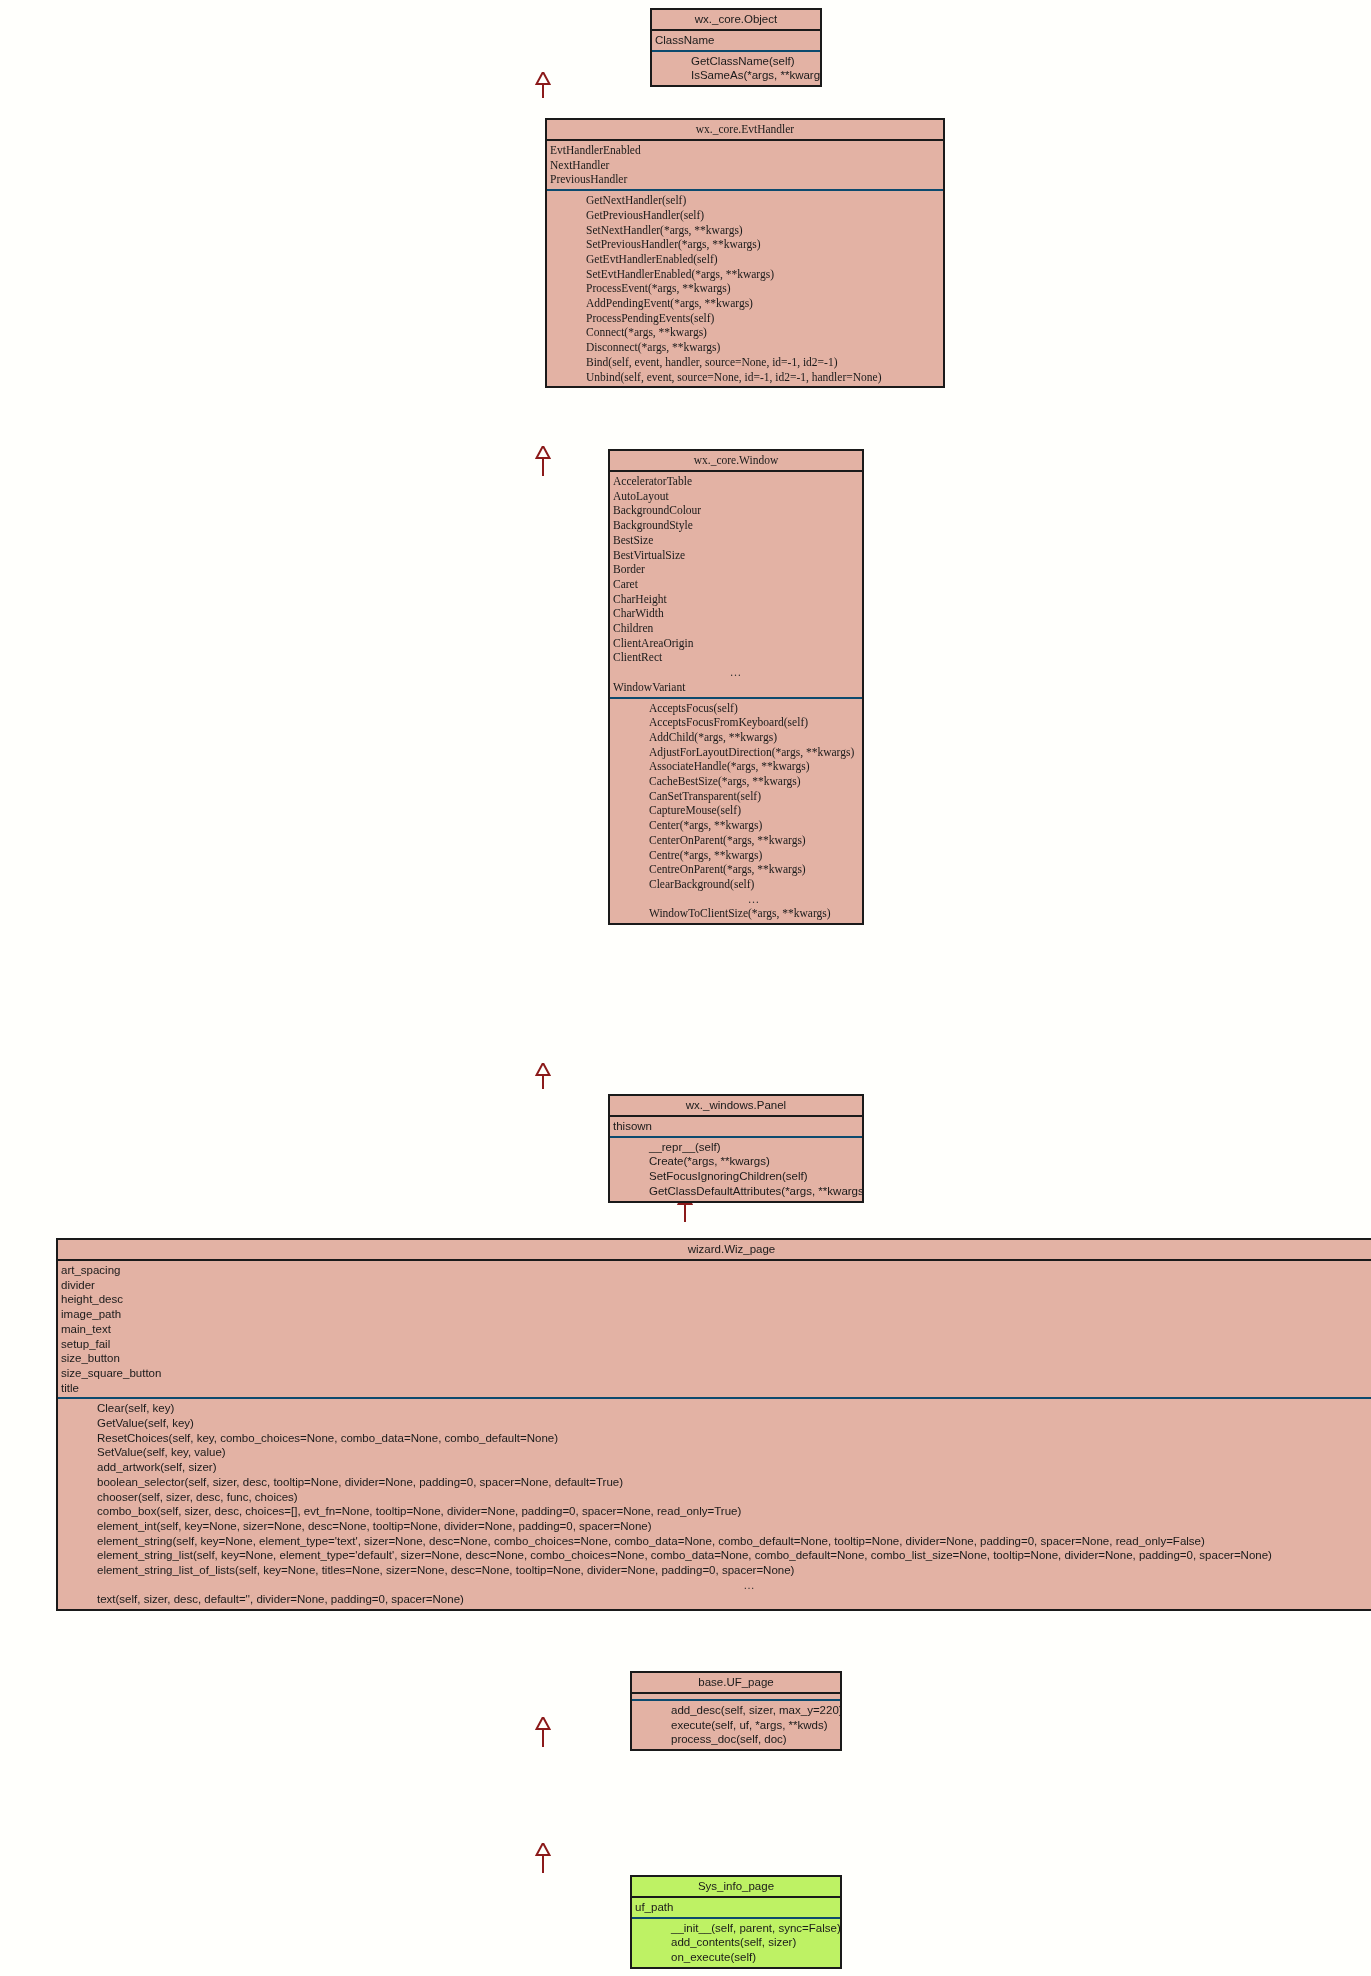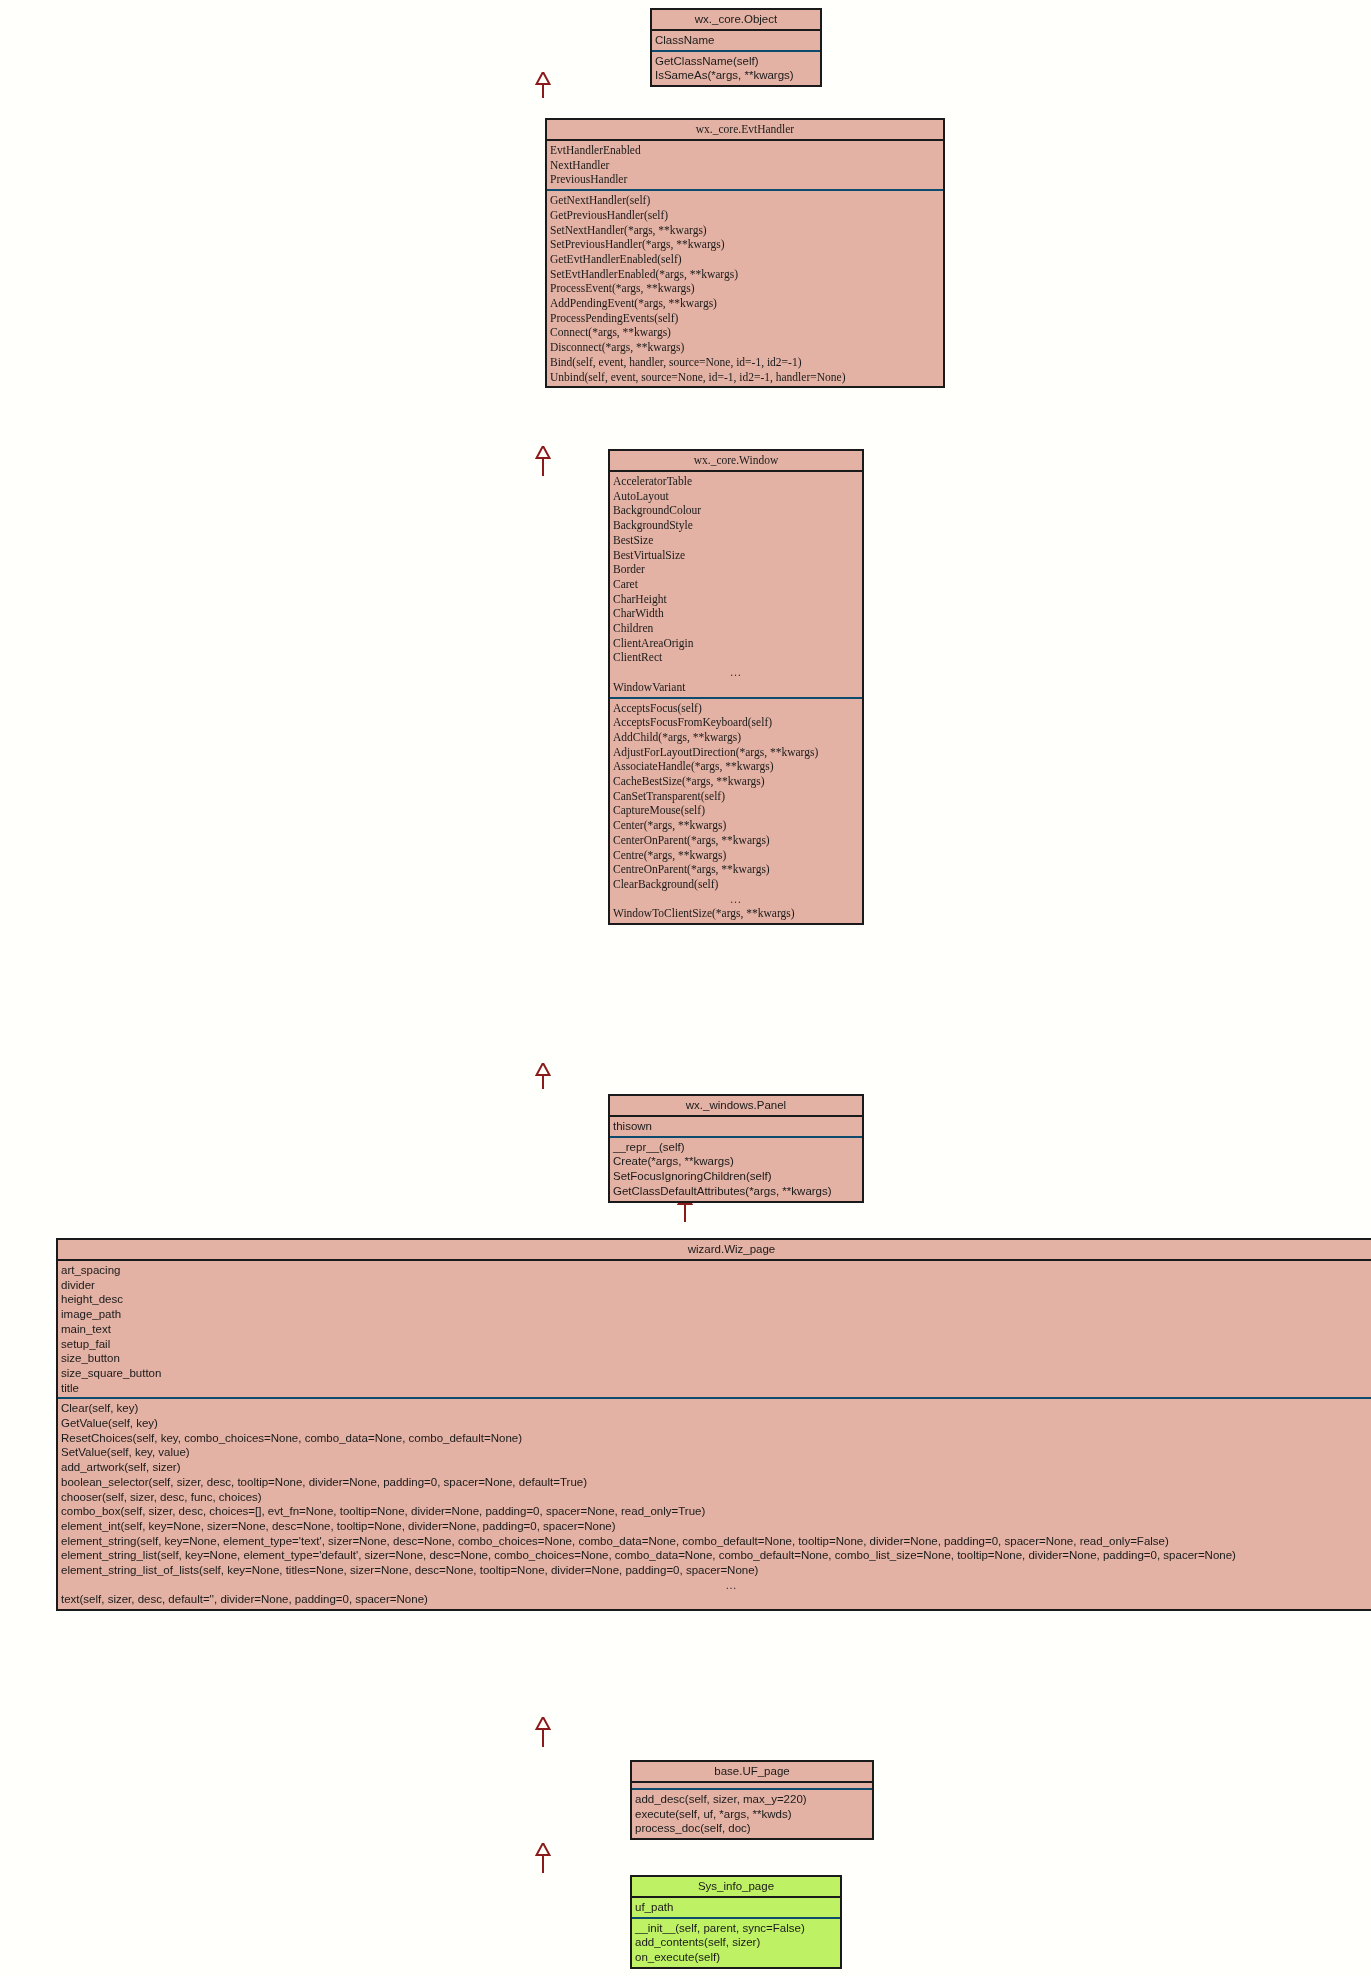--- a/index.html
+++ b/index.html
@@ -30,21 +30,21 @@
     padding: 2px 4px;
     border-bottom: 2px solid #1a1a1a;
     background: inherit;
     white-space: nowrap;
     overflow: hidden;
   }
   .compartment {
     padding: 2px 0 2px 0;
     border-bottom: 2px solid #0c4a6e;
   }
-  .compartment:last-child { border-bottom: none; }
+  .compartment:last-child { border-bottom: none; padding-left: 36px; }
   .compartment.empty { min-height: 5px; padding: 0; }
   .row {
     font-size: 11.5px;
     line-height: 14.7px;
     padding: 0 3px;
     white-space: nowrap;
     overflow: hidden;
     text-overflow: clip;
   }
   .row.ellipsis {
@@ -213,21 +213,21 @@
     <div class="row">combo_box(self, sizer, desc, choices=[], evt_fn=None, tooltip=None, divider=None, padding=0, spacer=None, read_only=True)</div>
     <div class="row">element_int(self, key=None, sizer=None, desc=None, tooltip=None, divider=None, padding=0, spacer=None)</div>
     <div class="row">element_string(self, key=None, element_type='text', sizer=None, desc=None, combo_choices=None, combo_data=None, combo_default=None, tooltip=None, divider=None, padding=0, spacer=None, read_only=False)</div>
     <div class="row">element_string_list(self, key=None, element_type='default', sizer=None, desc=None, combo_choices=None, combo_data=None, combo_default=None, combo_list_size=None, tooltip=None, divider=None, padding=0, spacer=None)</div>
     <div class="row">element_string_list_of_lists(self, key=None, titles=None, sizer=None, desc=None, tooltip=None, divider=None, padding=0, spacer=None)</div>
     <div class="row ellipsis">…</div>
     <div class="row">text(self, sizer, desc, default='', divider=None, padding=0, spacer=None)</div>
   </div>
 </div>
 
-<div class="uml-box" id="box-ufpage" style="left:584px; top:1760px; width:244px;">
+<div class="uml-box" id="box-ufpage" style="left:584px; top:1671px; width:212px;">
   <div class="box-title">base.UF_page</div>
   <div class="compartment empty"></div>
   <div class="compartment">
     <div class="row">add_desc(self, sizer, max_y=220)</div>
     <div class="row">execute(self, uf, *args, **kwds)</div>
     <div class="row">process_doc(self, doc)</div>
   </div>
 </div>
 
 <div class="uml-box light" id="box-sysinfopage" style="left:584px; top:1875px; width:212px;">

